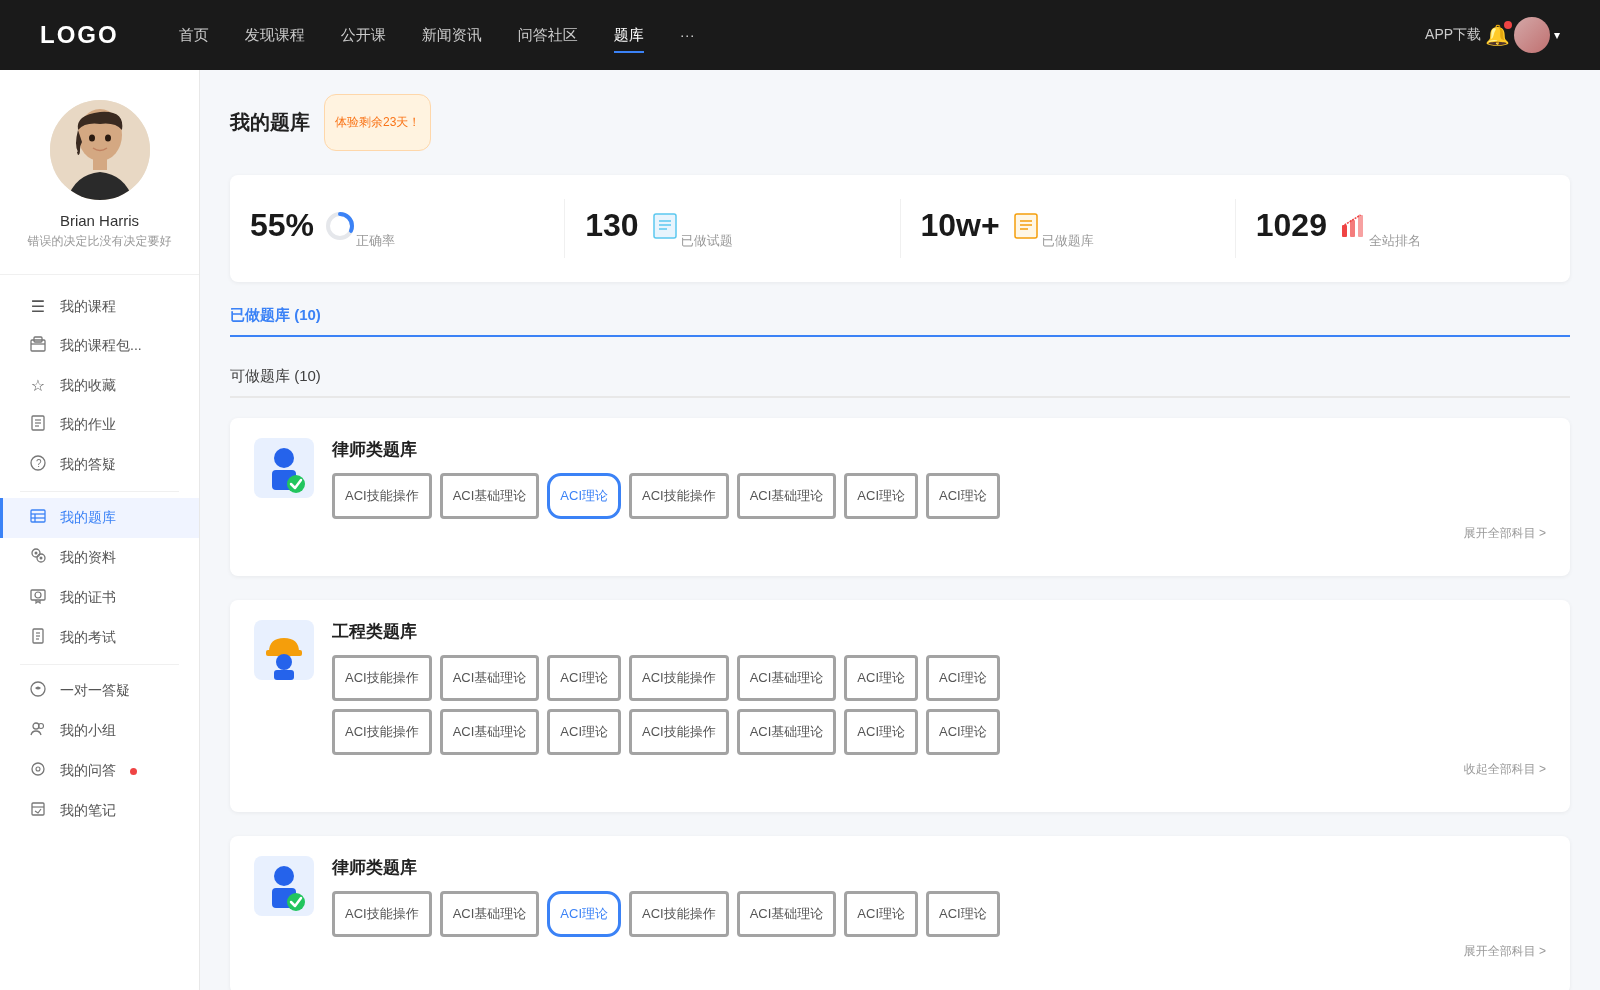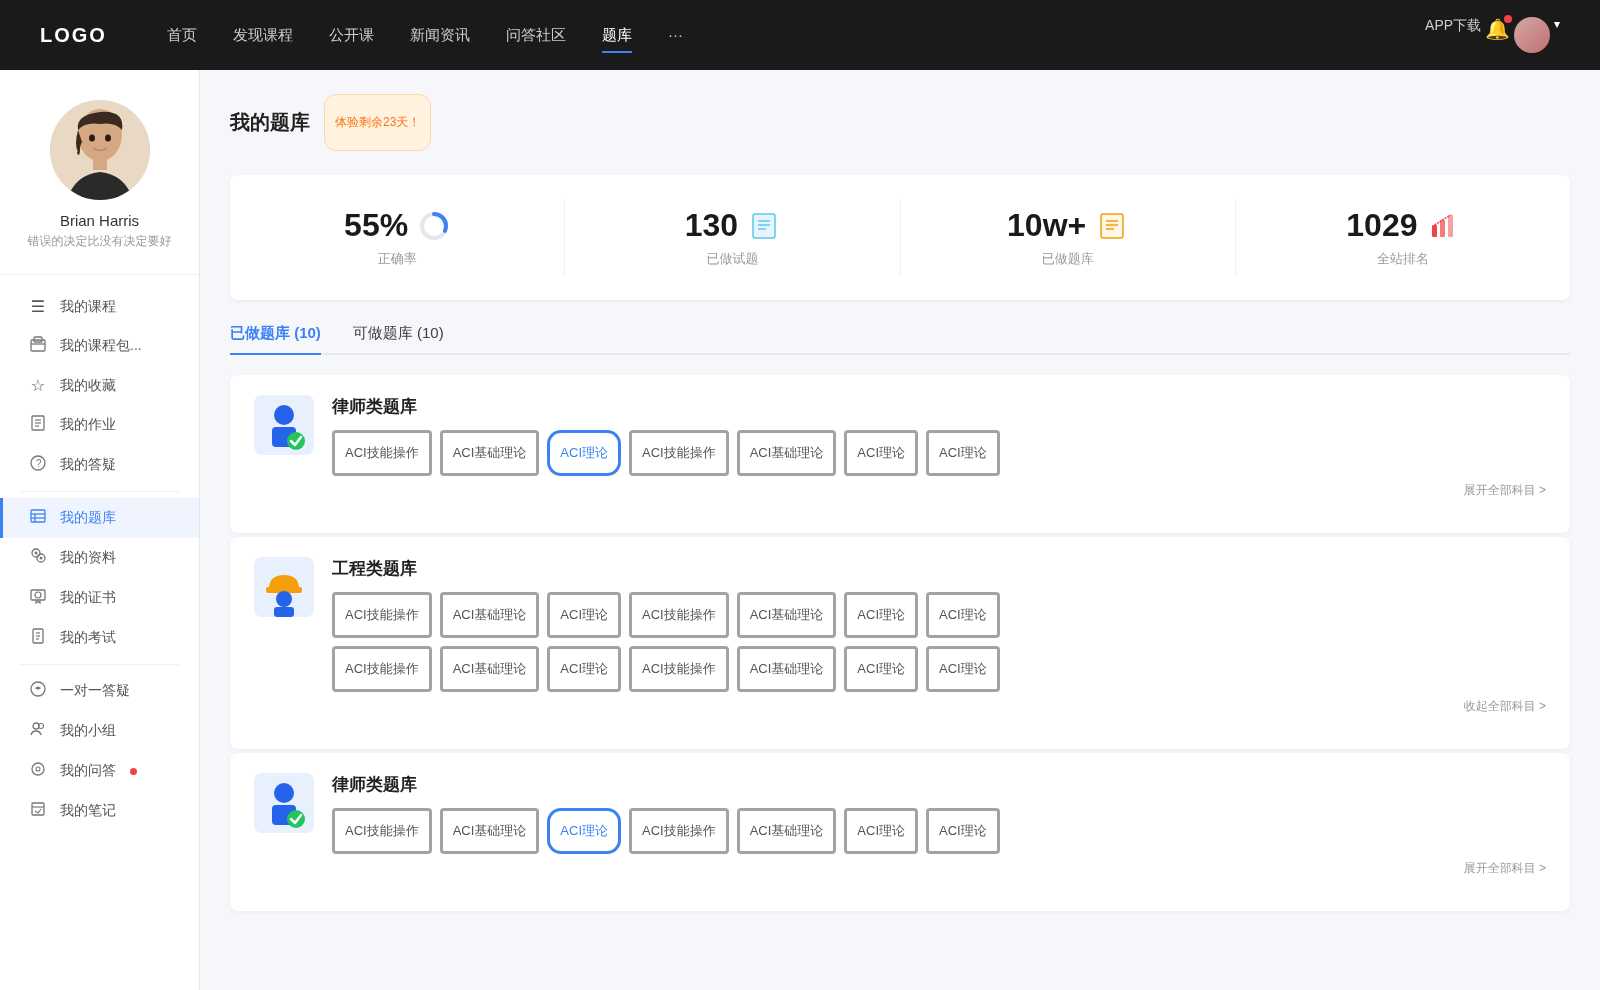--- a/index.html
+++ b/index.html
@@ -11,21 +11,21 @@
       height: 70px;
       display: flex;
       align-items: center;
       padding: 0 40px;
       position: fixed;
       top: 0; left: 0; right: 0;
       z-index: 100;
     }
     .nav-logo {
       color: white;
-      font-size: 20px;
+      font-size: 24px;
       font-weight: bold;
       margin-right: 60px;
       letter-spacing: 2px;
     }
     .nav-links {
       display: flex;
       gap: 36px;
       flex: 1;
     }
     .nav-link {
@@ -42,21 +42,21 @@
       position: absolute;
       bottom: -8px;
       left: 50%;
       transform: translateX(-50%);
       width: 100%;
       height: 2px;
       background: #3b82f6;
     }
     .nav-right {
       display: flex;
-      align-items: flex-start;
+      align-items: center;
       gap: 4px;
     }
     .nav-app-download {
       color: #ccc;
       font-size: 14px;
       cursor: pointer;
     }
     .nav-bell {
       position: relative;
       cursor: pointer;
@@ -216,22 +216,22 @@
       display: flex;
       background: white;
       border-radius: 8px;
       padding: 24px 0;
       margin-bottom: 24px;
       box-shadow: 0 1px 4px rgba(0,0,0,0.06);
     }
     .stat-item {
       flex: 1;
       display: flex;
-      flex-direction: column;
-      align-items: center;
+      flex-direction: row;
+      align-items: flex-end;
       padding: 8px 20px;
       border-right: 1px solid #f0f0f0;
     }
     .stat-item:last-child { border-right: none; }
     .stat-value-row {
       display: flex;
       align-items: center;
       gap: 10px;
       margin-bottom: 6px;
     }
@@ -258,20 +258,21 @@
       height: 32px;
     }
 
     
     .tabs-row {
       display: flex;
       gap: 32px;
       margin-bottom: 20px;
       border-bottom: 2px solid #e8e8e8;
       padding-bottom: 0;
+      flex-direction: column;
     }
     .tab-item {
       font-size: 15px;
       color: #404040;
       cursor: pointer;
       padding-bottom: 10px;
       position: relative;
     }
     .tab-item.active {
       color: #3b82f6;
@@ -285,21 +286,21 @@
       right: 0;
       height: 2px;
       background: #3b82f6;
     }
 
     
     .bank-card {
       background: white;
       border-radius: 8px;
       padding: 20px 24px;
-      margin-bottom: 4px;
+      margin-bottom: 24px;
       box-shadow: 0 1px 4px rgba(0,0,0,0.06);
     }
     .bank-card-header {
       display: flex;
       align-items: flex-start;
       gap: 18px;
       margin-bottom: 14px;
     }
     .bank-card-icon {
       width: 60px;

